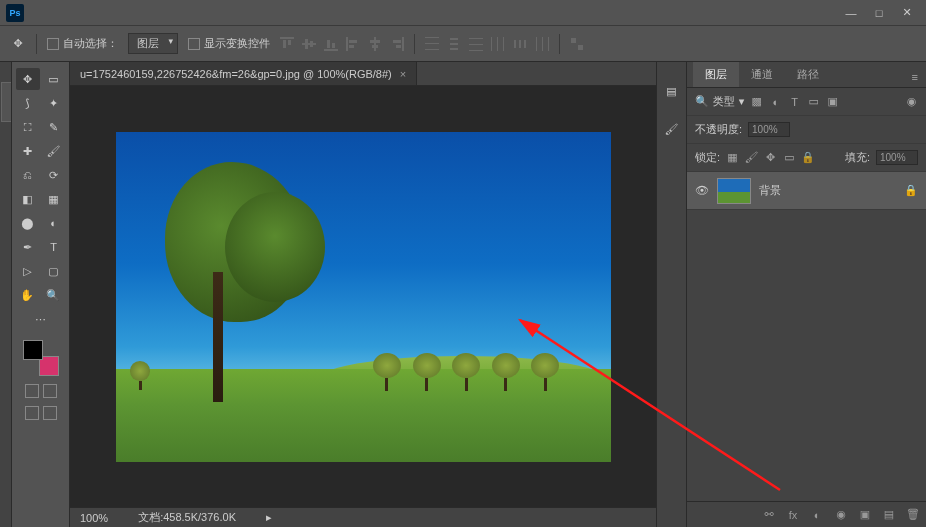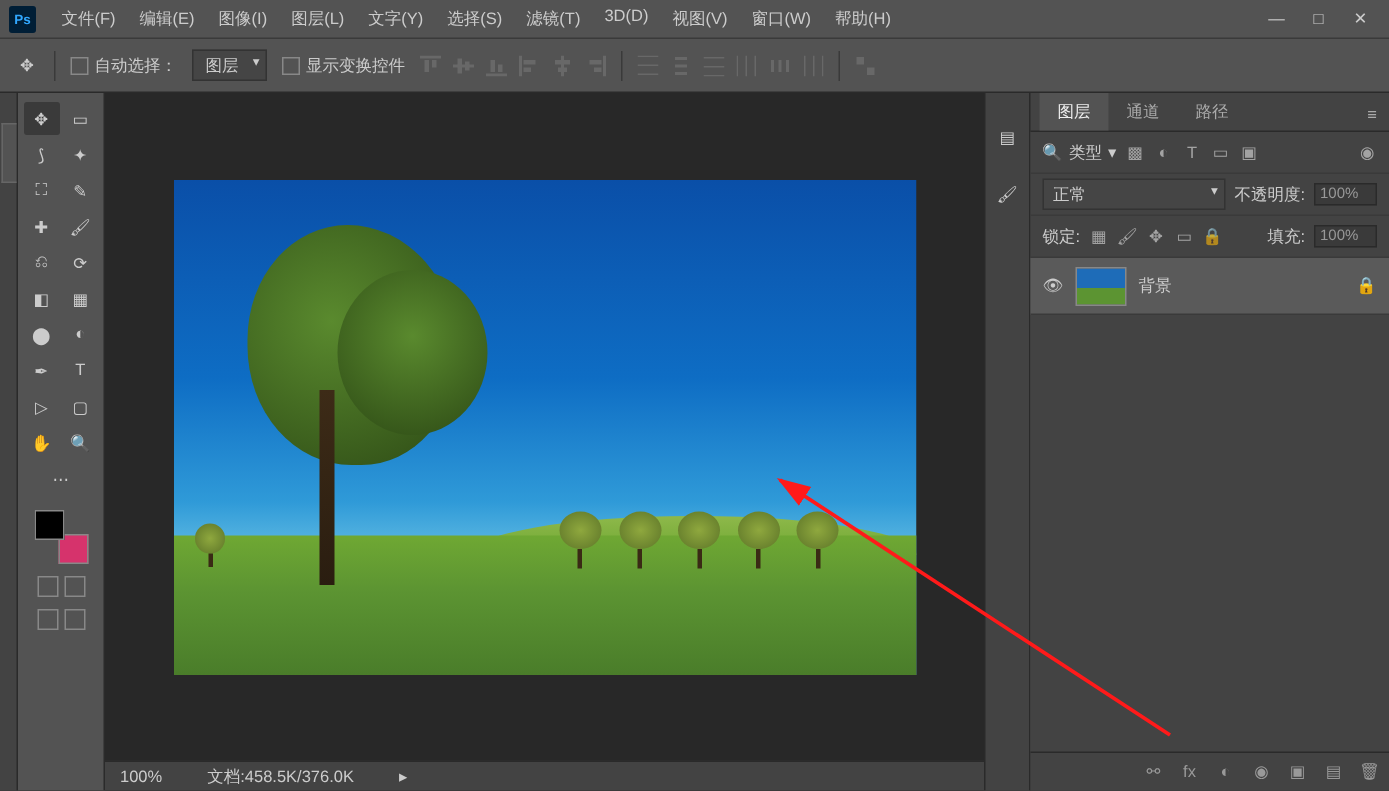--- a/index.html
+++ b/index.html
@@ -70,33 +70,20 @@
 .panel-foot{height:26px;border-top:1px solid #2a2a2a;display:flex;align-items:center;justify-content:flex-end;padding:0 6px;gap:10px}
 .pf-icon{width:14px;height:14px;color:#999;cursor:pointer;display:flex;align-items:center;justify-content:center}
 .arrow{position:absolute;pointer-events:none}
 svg{display:block}
 </style>
 </head>
 <body>
 
 <div class="titlebar">
   <div class="ps-logo">Ps</div>
-  <div class="menu">
-    <div class="menu-item">文件(F)</div>
-    <div class="menu-item">编辑(E)</div>
-    <div class="menu-item">图像(I)</div>
-    <div class="menu-item">图层(L)</div>
-    <div class="menu-item">文字(Y)</div>
-    <div class="menu-item">选择(S)</div>
-    <div class="menu-item">滤镜(T)</div>
-    <div class="menu-item">3D(D)</div>
-    <div class="menu-item">视图(V)</div>
-    <div class="menu-item">窗口(W)</div>
-    <div class="menu-item">帮助(H)</div>
-  </div>
   <div class="win-controls">
     <div class="win-btn">—</div>
     <div class="win-btn">□</div>
     <div class="win-btn">✕</div>
   </div>
 </div>
 
 <div class="options-bar">
   <div class="opt-icon">✥</div>
   <div class="divider"></div>
@@ -232,20 +219,26 @@
       <div class="mini"></div>
       <div class="mini"></div>
     </div>
     <div class="mini-row">
       <div class="mini"></div>
       <div class="mini"></div>
     </div>
   </div>
 
   <div class="center">
+    <div class="doc-tabs">
+      <div class="doc-tab">
+        <span>u=1752460159,226752426&amp;fm=26&amp;gp=0.jpg @ 100%(RGB/8#)</span>
+        <span class="x">×</span>
+      </div>
+    </div>
     <div class="canvas-area">
       <div class="canvas">
         <div class="sky"></div>
         <div class="hill"></div>
         <div class="ground"></div>
         <div class="tree-main">
           <div class="foliage"></div>
             <div class="foliage2"></div>
             <div class="trunk"></div>
         </div>
@@ -298,21 +291,20 @@
       <div class="panel-row">
         <span class="search">🔍 <span>类型</span> ▾</span>
         <span class="icon-sm">▩</span>
         <span class="icon-sm">◐</span>
         <span class="icon-sm">T</span>
         <span class="icon-sm">▭</span>
         <span class="icon-sm">▣</span>
         <span class="icon-sm lbl">◉</span>
       </div>
       <div class="panel-row">
-        <div class="dropdown" style="flex:1;padding:2px 16px 2px 6px">正常</div>
         <span>不透明度:</span>
         <input value="100%" style="">
       </div>
       <div class="panel-row">
         <span>锁定:</span>
         <span class="icon-sm">▦</span>
         <span class="icon-sm">🖌</span>
         <span class="icon-sm">✥</span>
         <span class="icon-sm">▭</span>
         <span class="icon-sm">🔒</span>

